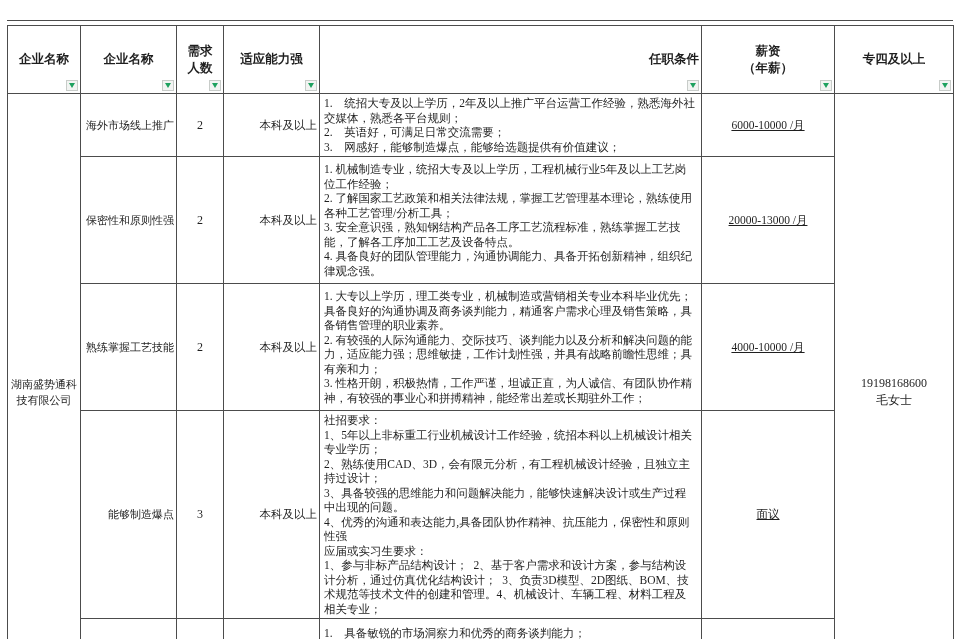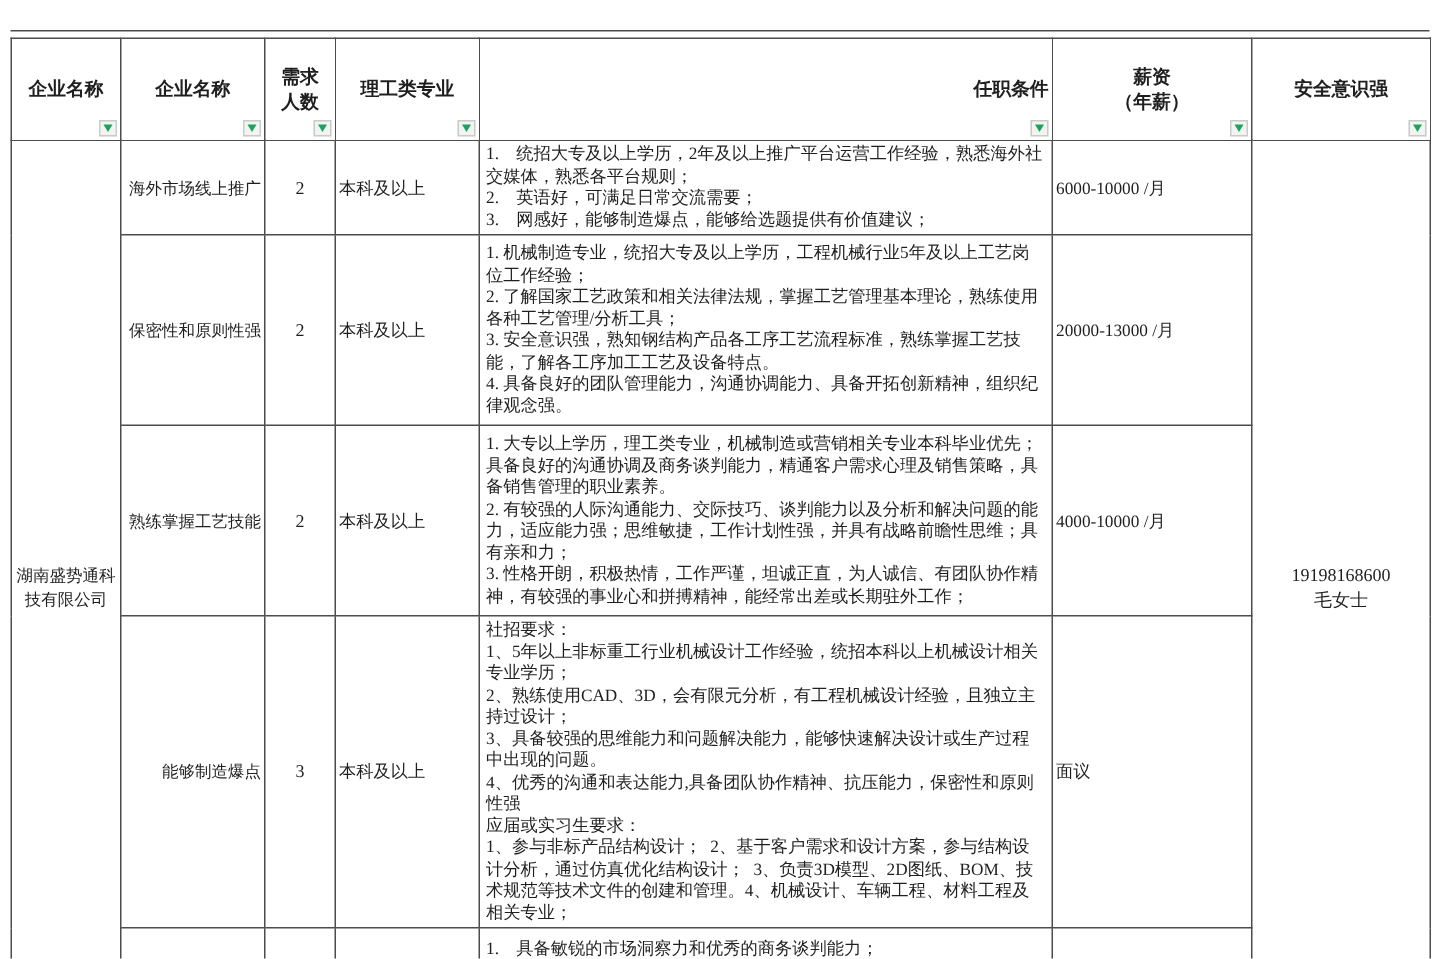--- a/index.html
+++ b/index.html
@@ -45,27 +45,27 @@
   .filter-tri{
     width:0;height:0;
     border-left:3.5px solid transparent;
     border-right:3.5px solid transparent;
     border-top:5px solid #1ea15f;
   }
   
   td.company{font-size:11px;line-height:1.5;text-align:center;}
   td.pos{font-size:11px;text-align:right;}
   td.num{font-size:12px;text-align:center;}
-  td.edu{font-size:11.5px;text-align:left;}
+  td.edu{font-size:11.5px;text-align:right;}
   td.req{
     font-size:11.5px;line-height:14.5px;
     text-align:left;white-space:pre-wrap;
     padding:2px 4px;
   }
-  td.sal{font-size:11.5px;text-align:left;white-space:nowrap;}
+  td.sal{font-size:11.5px;text-align:center;white-space:nowrap;text-decoration:underline;}
   td.contact{font-size:12px;text-align:center;line-height:1.4;}
 </style>
 </head>
 <body>
 
 <div class="sheet">
   <div class="topline"></div>
 
   <table>
     <colgroup>
@@ -87,34 +87,34 @@
       <th>
         <span>企业名称</span>
         <span class="filter-btn"><span class="filter-tri"></span></span>
       </th>
       <th>
         <span>需求
 人数</span>
         <span class="filter-btn"><span class="filter-tri"></span></span>
       </th>
       <th>
-        <span>理工类专业</span>
+        <span>适应能力强</span>
         <span class="filter-btn"><span class="filter-tri"></span></span>
       </th>
       <th class="h-left">
         <span>任职条件</span>
         <span class="filter-btn"><span class="filter-tri"></span></span>
       </th>
       <th>
         <span>薪资
 （年薪）</span>
         <span class="filter-btn"><span class="filter-tri"></span></span>
       </th>
       <th>
-        <span>安全意识强</span>
+        <span>专四及以上</span>
         <span class="filter-btn"><span class="filter-tri"></span></span>
       </th>
     </tr>
 
     <tr class="r1">
       <td class="company" rowspan="5">湖南盛势通科技有限公司</td>
       <td class="pos">海外市场线上推广</td>
       <td class="num">2</td>
       <td class="edu">本科及以上</td>
       <td class="req">1.　统招大专及以上学历，2年及以上推广平台运营工作经验，熟悉海外社交媒体，熟悉各平台规则；

